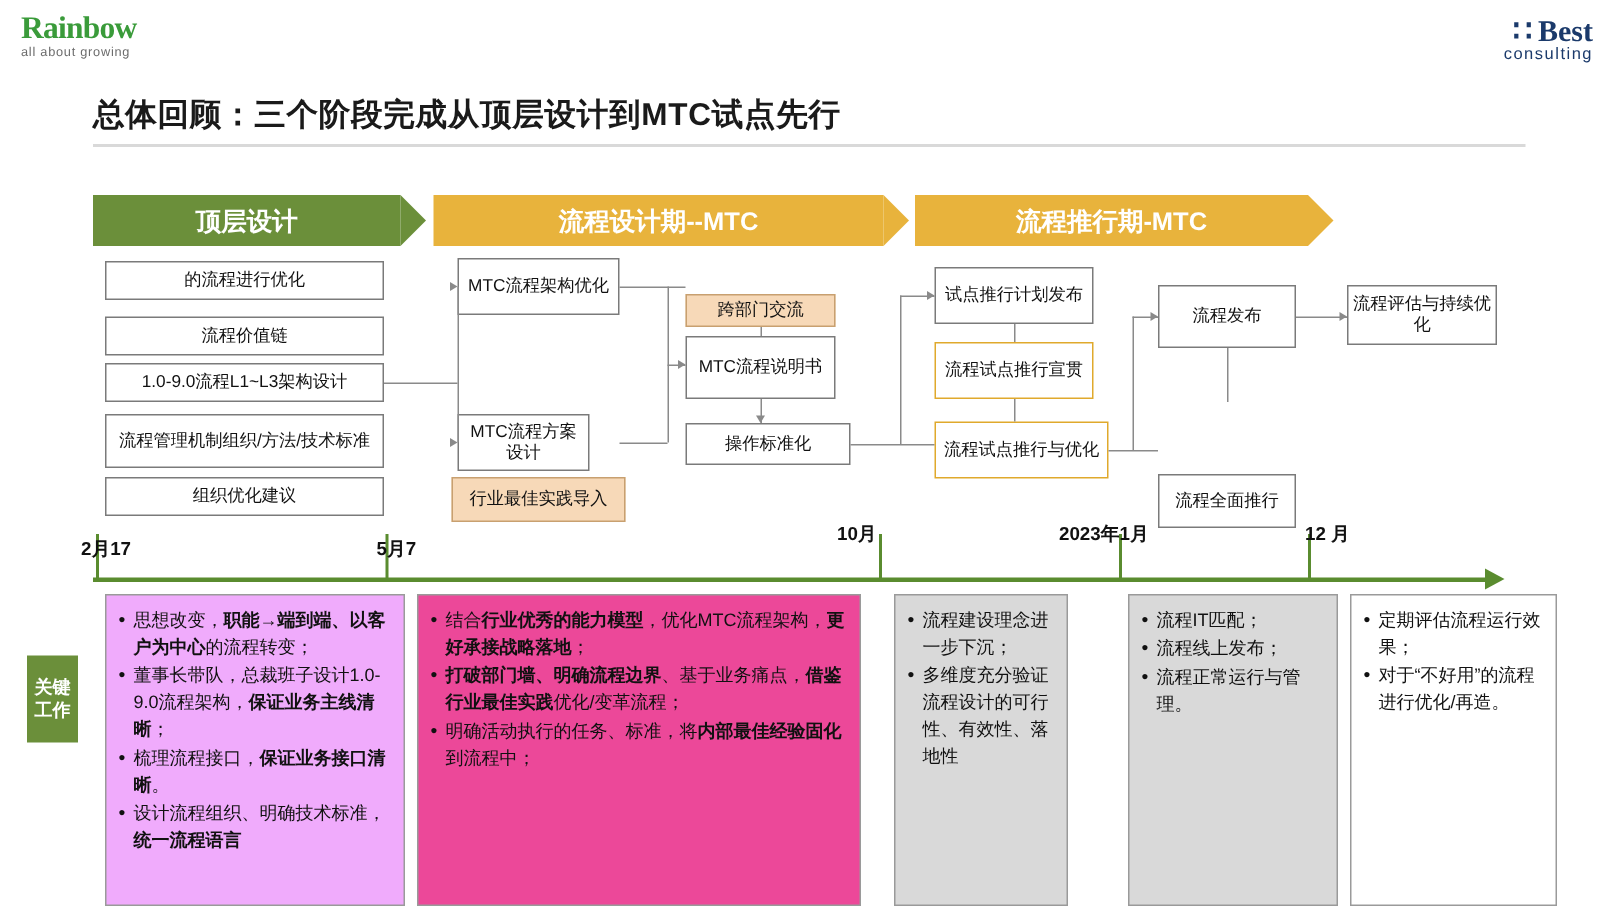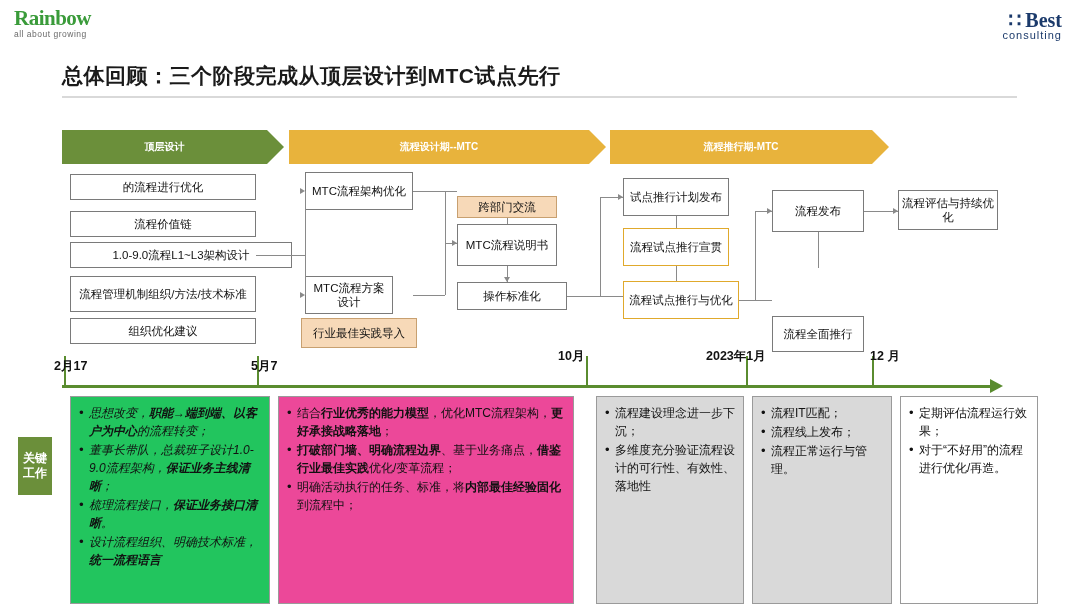--- a/index.html
+++ b/index.html
@@ -38,21 +38,21 @@
     position:absolute; left:62px; top:62px;
     font-size:21px; font-weight:bold; color:#1a1a1a;
     letter-spacing:0.5px;
   }
   .title-rule {
     position:absolute; left:62px; top:96px; width:955px; height:2px; background:#d9d9d9;
   }
 
   
   .banner {
-    position:absolute; height:34px; color:#ffffff; font-weight:bold; font-size:10px;
+    position:absolute; height:34px; color:#ffffff; font-weight:bold; font-size:17px;
     display:flex; align-items:center; justify-content:center;
   }
   .banner .lbl { position:relative; z-index:2; }
   .banner.green { background:#6b8f3a; }
   .banner.yellow { background:#e8b33c; }
   .banner:after {
     content:""; position:absolute; right:-17px; top:0;
     border-top:17px solid transparent; border-bottom:17px solid transparent;
     border-left:17px solid currentColor;
   }
@@ -99,21 +99,21 @@
     position:absolute; left:18px; top:437px; width:34px; height:58px;
     background:#6b8f3a; color:#fff; font-size:12px; font-weight:bold;
     display:flex; align-items:center; justify-content:center; line-height:1.25;
     text-align:center;
   }
   .card {
     position:absolute; top:396px; border:1px solid #9a9a9a;
     font-size:12px; color:#111; line-height:1.5; padding:7px 8px 4px 8px;
     overflow:hidden;
   }
-  .card.c1 { background:#22c55e;font-style:italic; }
+  .card.c1 { background:#f0abfc; }
   .card.c2 { background:#ec4899; }
   .card.c3 { background:#d9d9d9; }
   .card.c4 { background:#d9d9d9; }
   .card.c5 { background:#ffffff; }
   .card ul { margin:0; padding:0; list-style:none; }
   .card li { position:relative; padding-left:10px; margin-bottom:1px; }
   .card li:before {
     content:"\2022"; position:absolute; left:0; top:-1px; font-size:13px;
   }
   .b { font-weight:bold; }
@@ -138,21 +138,21 @@
 </div>
 <div class="banner yellow" style="left:289px; top:130px; width:300px;">
   <span class="lbl">流程设计期--MTC</span>
 </div>
 <div class="banner yellow" style="left:610px; top:130px; width:262px;">
   <span class="lbl">流程推行期-MTC</span>
 </div>
 
 <div class="box plain" style="left:70px; top:174px; width:186px; height:26px;">的流程进行优化</div>
 <div class="box plain" style="left:70px; top:211px; width:186px; height:26px;">流程价值链</div>
-<div class="box plain" style="left:70px; top:242px; width:222px; height:26px;">1.0-9.0流程L1~L3架构设计</div>
+<div class="box plain" style="left:70px; top:242px; width:186px; height:26px;">1.0-9.0流程L1~L3架构设计</div>
 <div class="box plain" style="left:70px; top:276px; width:186px; height:36px;">流程管理机制组织/方法/技术标准</div>
 <div class="box plain" style="left:70px; top:318px; width:186px; height:26px;">组织优化建议</div>
 
 <div class="box plain" style="left:305px; top:172px; width:108px; height:38px;">MTC流程架构优化</div>
 <div class="box plain" style="left:305px; top:276px; width:88px; height:38px;">MTC流程方案设计</div>
 <div class="box orange" style="left:301px; top:318px; width:116px; height:30px;">行业最佳实践导入</div>
 
 <div class="box orange" style="left:457px; top:196px; width:100px; height:22px;">跨部门交流</div>
 <div class="box plain" style="left:457px; top:224px; width:100px; height:42px;">MTC流程说明书</div>
 <div class="box plain" style="left:457px; top:282px; width:110px; height:28px;">操作标准化</div>
@@ -228,21 +228,21 @@
 </div>
 
 <div class="card c2" style="left:278px; top:396px; width:296px; height:208px;">
   <ul>
     <li>结合<span class="b">行业优秀的能力模型</span>，优化MTC流程架构，<span class="b">更好承接战略落地</span>；</li>
     <li><span class="b">打破部门墙、明确流程边界</span>、基于业务痛点，<span class="b">借鉴行业最佳实践</span>优化/变革流程；</li>
     <li>明确活动执行的任务、标准，将<span class="b">内部最佳经验固化</span>到流程中；</li>
   </ul>
 </div>
 
-<div class="card c3" style="left:596px; top:396px; width:148px; height:208px;">
+<div class="card c3" style="left:596px; top:396px; width:116px; height:208px;">
   <ul>
     <li>流程建设理念进一步下沉；</li>
     <li>多维度充分验证流程设计的可行性、有效性、落地性</li>
   </ul>
 </div>
 
 <div class="card c4" style="left:752px; top:396px; width:140px; height:208px;">
   <ul>
     <li>流程IT匹配；</li>
     <li>流程线上发布；</li>

